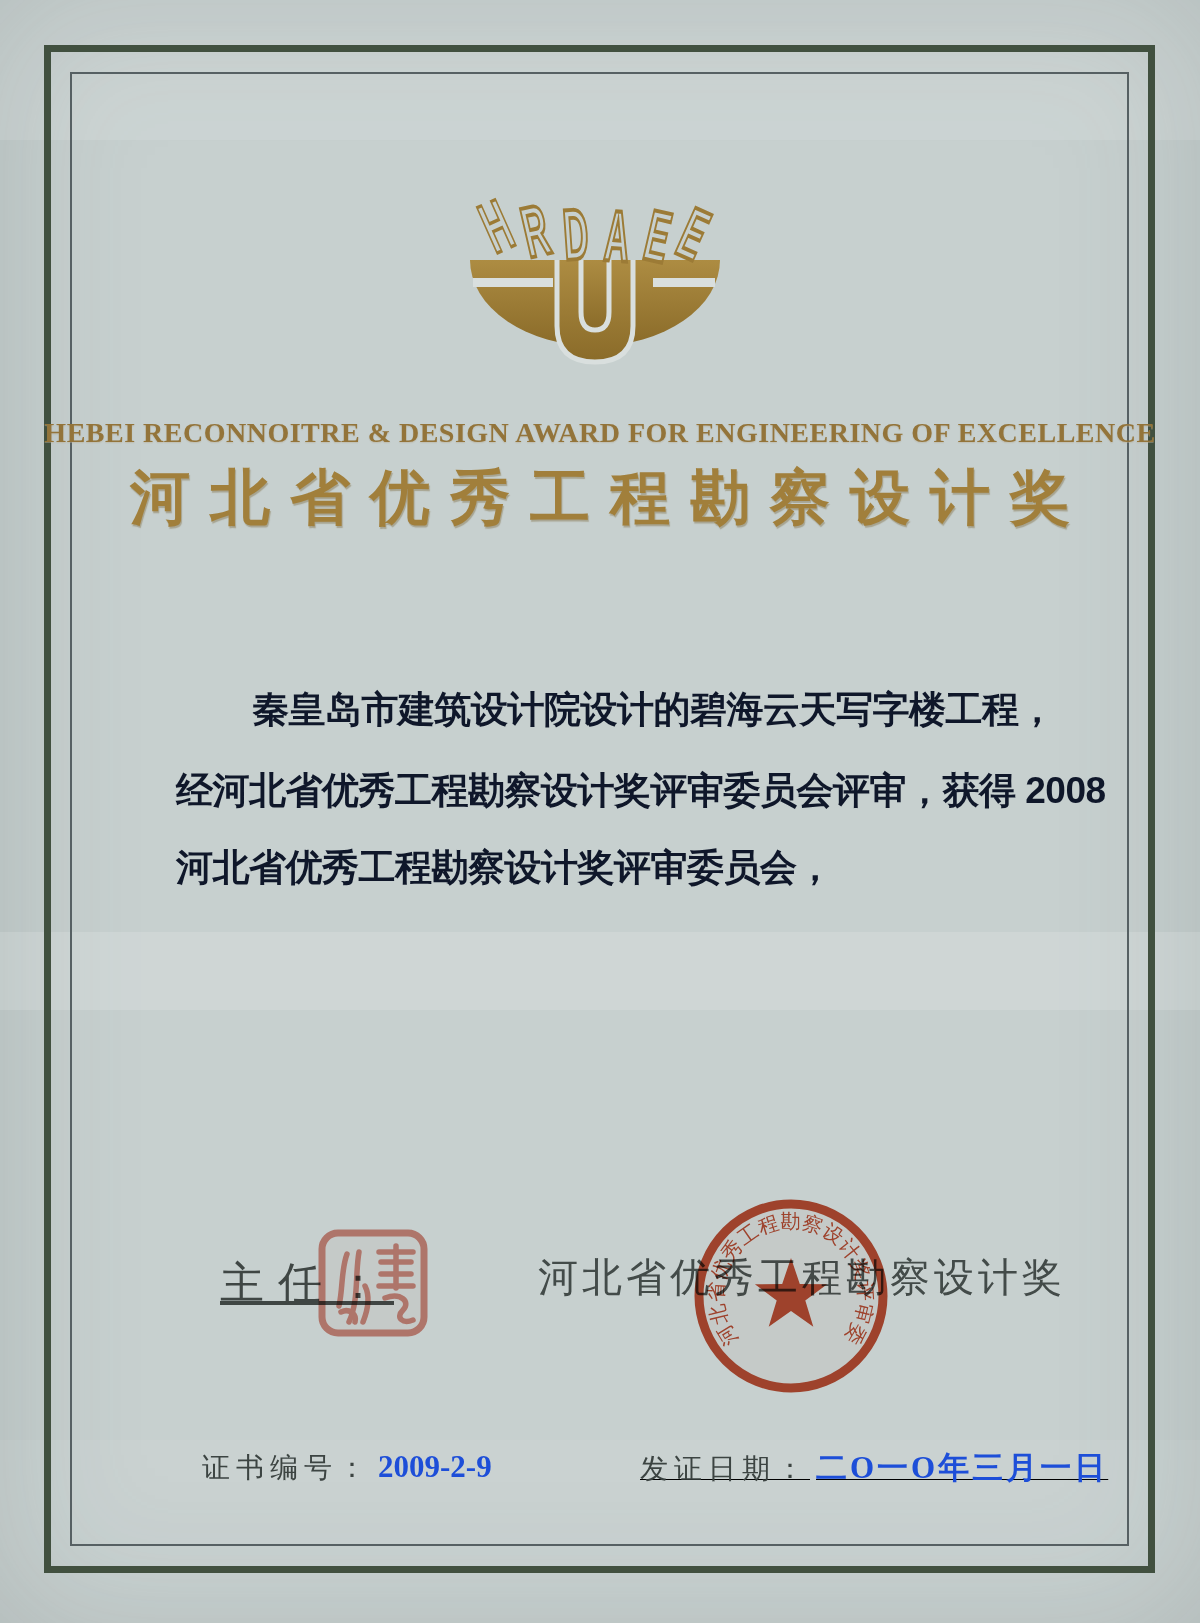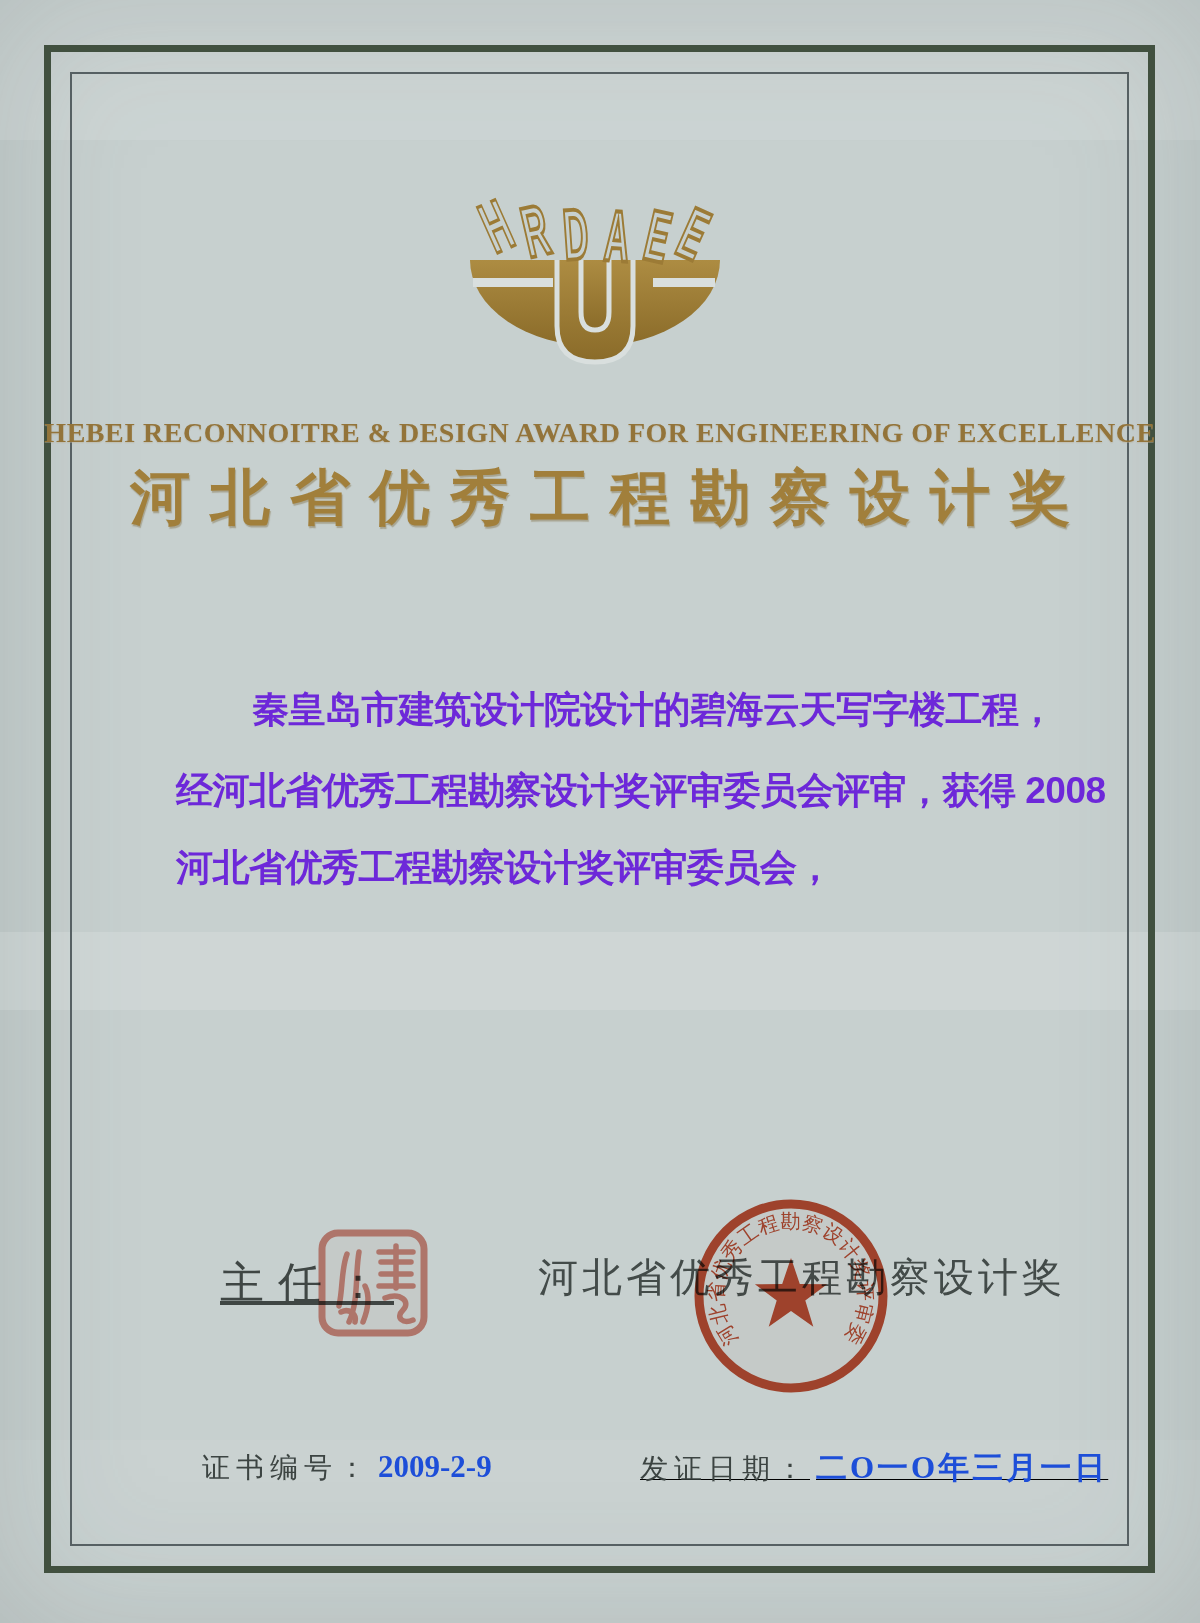--- a/index.html
+++ b/index.html
@@ -50,21 +50,21 @@
     box-sizing:border-box;
     color:#a17f3b;
     text-shadow:1px 2px 1px rgba(108,83,28,0.35);
     white-space:nowrap;
   }
   .body-line{
     position:absolute;
     font-weight:700;
     font-size:37px;
     letter-spacing:-0.5px;
-    color:#6d28d9;
+    color:#0f172a;
     white-space:nowrap;
   }
   .bl1{left:252px;top:685px;}
   .bl2{left:176px;top:766px;}
   .bl3{left:176px;top:843px;}
   .bl4{left:252px;top:951px;}
 
   .kai{font-family:"Liberation Serif",serif;color:#3f4644;}
   .director-label{
     position:absolute;left:220px;top:1254px;

